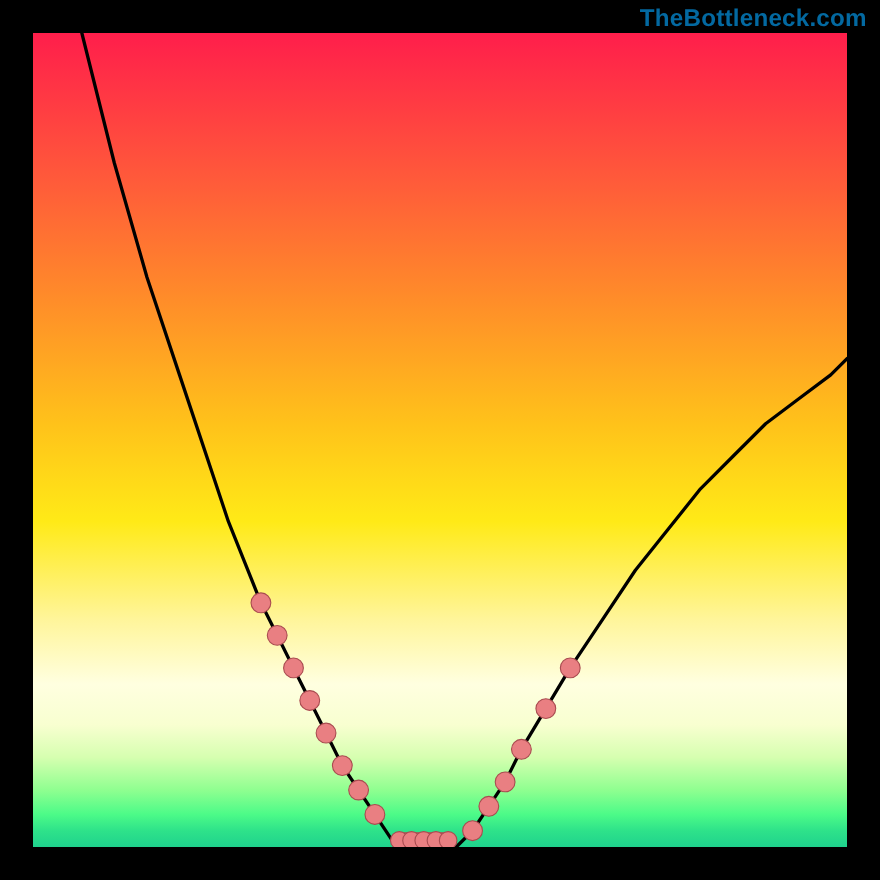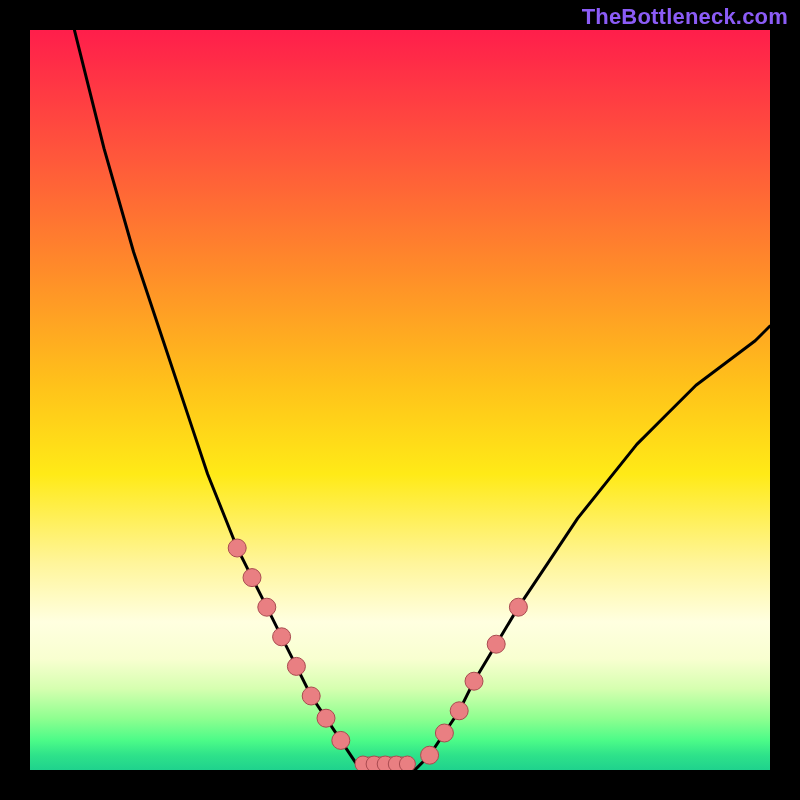--- a/index.html
+++ b/index.html
@@ -47,21 +47,21 @@
     width: 740px;
     height: 740px;
   }
   .watermark {
     position: absolute;
     top: 4px;
     right: 12px;
     font-family: Arial, Helvetica, sans-serif;
     font-size: 22px;
     font-weight: 600;
-    color: #8b5cf6;
+    color: #0369a1;
     letter-spacing: 0.2px;
   }
 </style>
 </head>
 <body>
 
 <div class="frame">
   <div class="watermark">TheBottleneck.com</div>
   <div class="plot">
     <svg class="curves" viewBox="0 0 740 740" preserveAspectRatio="none">

